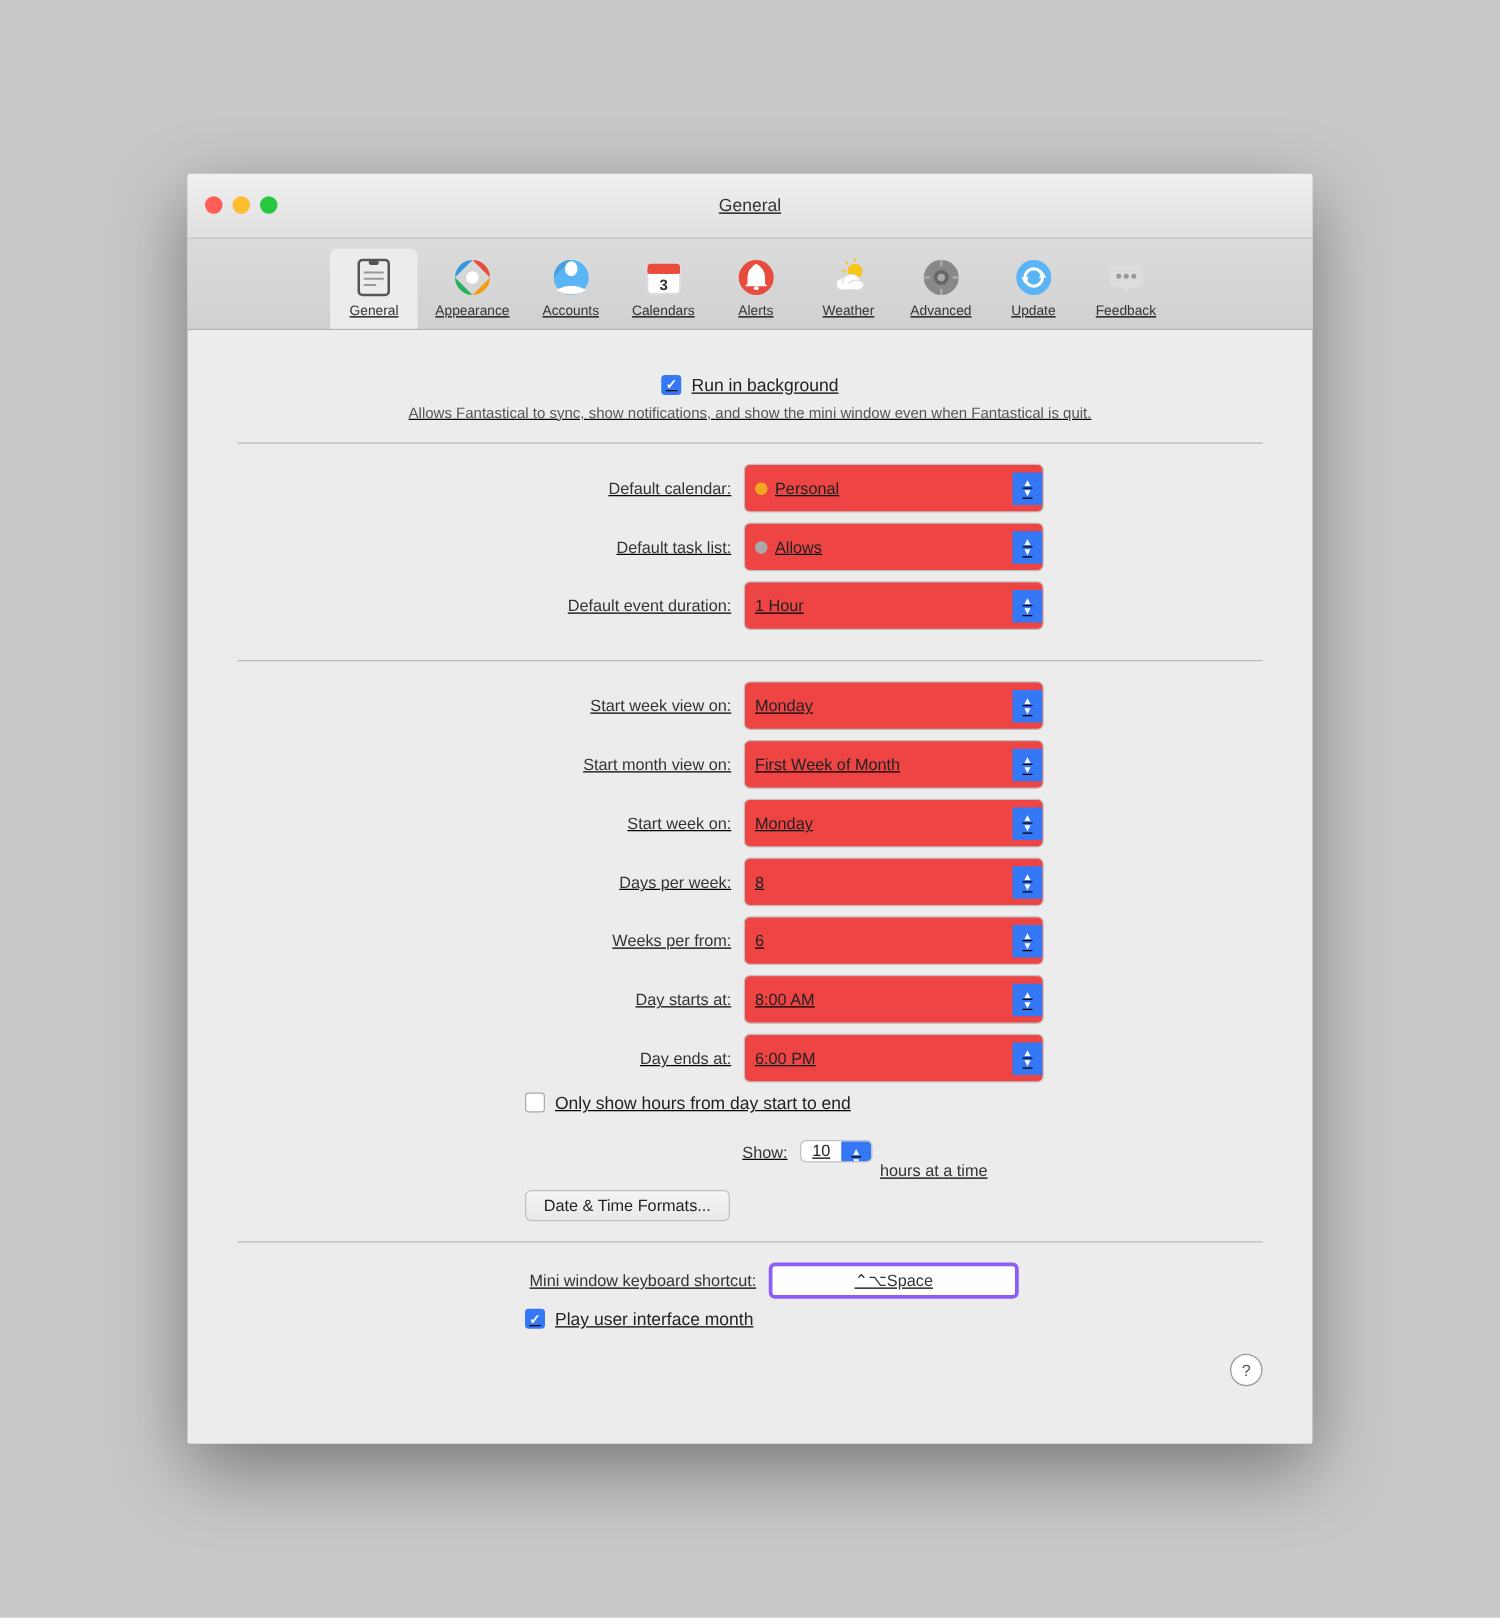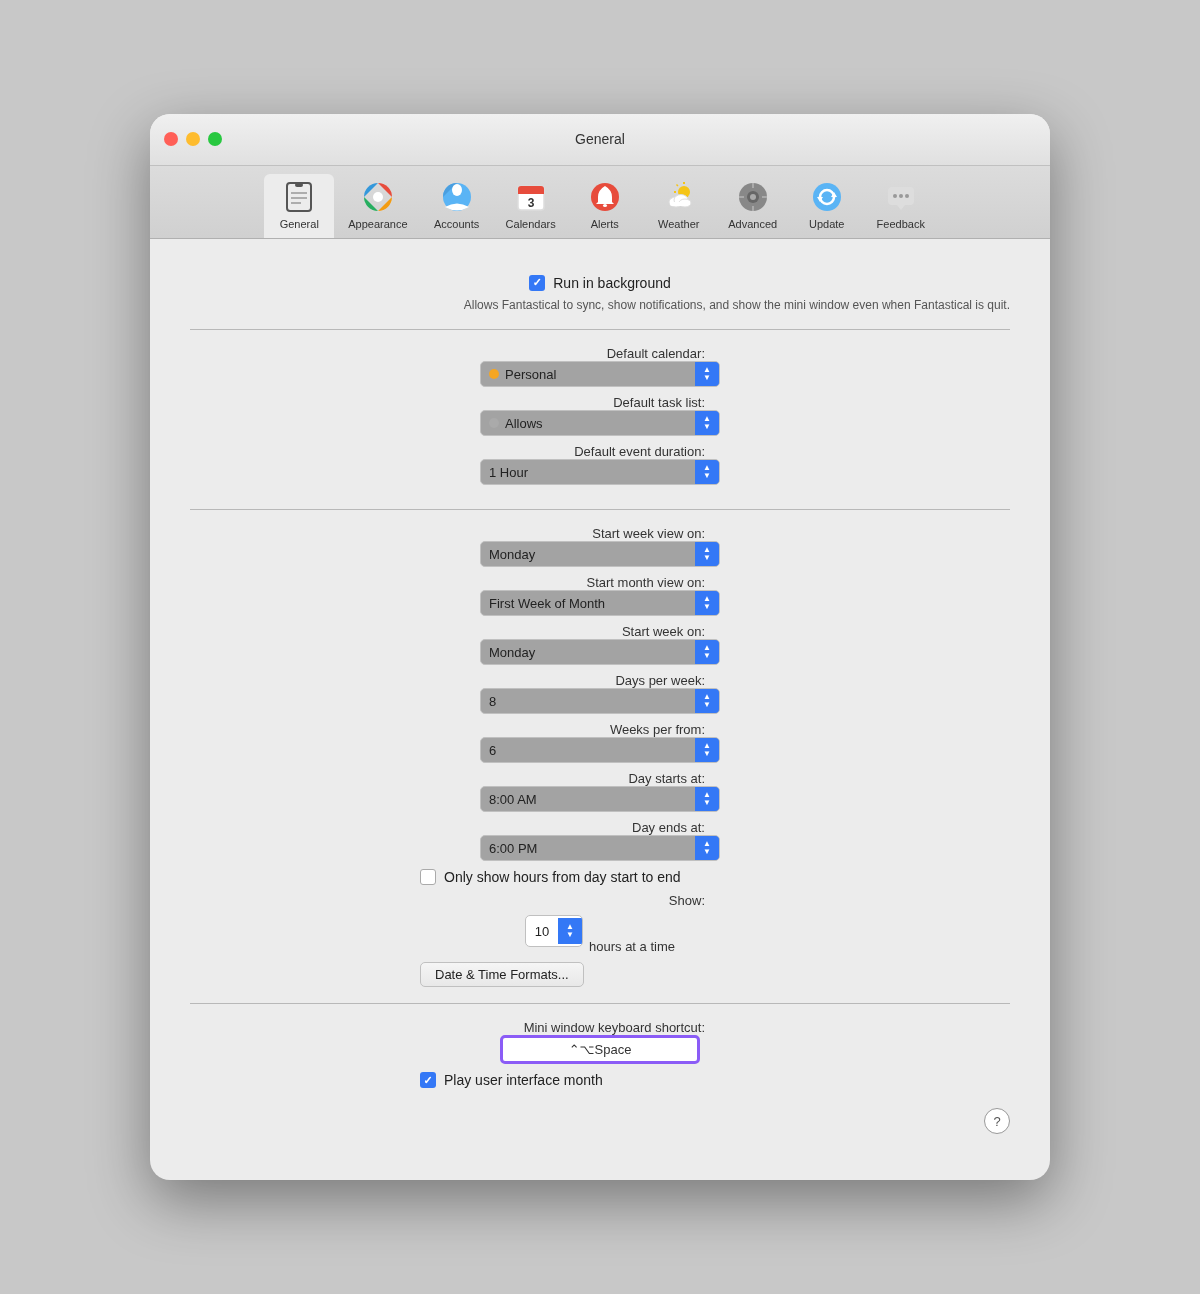--- a/index.html
+++ b/index.html
@@ -7,23 +7,24 @@
       background: #c8c8c8;
       display: flex;
       justify-content: center;
       align-items: center;
       min-height: 100vh;
       font-family: -apple-system, BlinkMacSystemFont, 'Helvetica Neue', Arial, sans-serif;
     }
     .window {
       width: 900px;
       background: #ececec;
-      border-radius: 20px;
+      border-radius: 2px;
       box-shadow: 0 20px 60px rgba(0,0,0,0.4);
       overflow: hidden;
+      text-decoration: underline;
     }
     .titlebar {
       background: linear-gradient(to bottom, #f0f0f0, #e0e0e0);
       height: 52px;
       display: flex;
       align-items: center;
       justify-content: center;
       position: relative;
       border-bottom: 1px solid #c0c0c0;
     }
@@ -95,21 +96,21 @@
       display: flex;
       align-items: center;
       gap: 8px;
       margin-bottom: 6px;
       justify-content: center;
       text-align: center;
     }
     .run-in-background-desc {
       font-size: 12px;
       color: #555;
-      text-align: right;
+      text-align: center;
       line-height: 1.4;
     }
     .checkbox-label {
       font-size: 14px;
       color: #222;
     }
     .checkbox-blue {
       width: 16px;
       height: 16px;
       background: #3478f6;
@@ -131,37 +132,36 @@
       background: white;
       border: 1.5px solid #aaa;
       border-radius: 3px;
       flex-shrink: 0;
     }
     .form-row {
       display: flex;
       align-items: center;
       margin-bottom: 8px;
       justify-content: center;
-      flex-direction: column;
     }
     .form-label {
       font-size: 13px;
       color: #333;
       text-align: right;
       min-width: 220px;
       margin-right: 10px;
     }
     .select-wrapper {
       display: flex;
       align-items: center;
-      background: #a3a3a3;
+      background: #ef4444;
       border: 1px solid #c0c0c0;
       border-radius: 5px;
       width: 240px;
-      height: 26px;
+      height: 39px;
       overflow: hidden;
     }
     .select-text {
       flex: 1;
       padding: 0 8px;
       font-size: 13px;
       color: #222;
       display: flex;
       align-items: center;
       gap: 6px;
@@ -189,25 +189,24 @@
     }
     .dot-orange { background: #f5a623; }
     .dot-gray { background: #aaa; }
     .hours-row {
       display: flex;
       align-items: center;
       gap: 6px;
     }
     .hours-stepper {
       display: flex;
-      align-items: center;
       background: white;
       border: 1px solid #c0c0c0;
       border-radius: 5px;
-      height: 32px;
+      height: 18px;
       overflow: hidden;
       width: 58px;
     }
     .hours-value {
       flex: 1;
       text-align: center;
       font-size: 13px;
       color: #222;
     }
     .hours-arrows {

